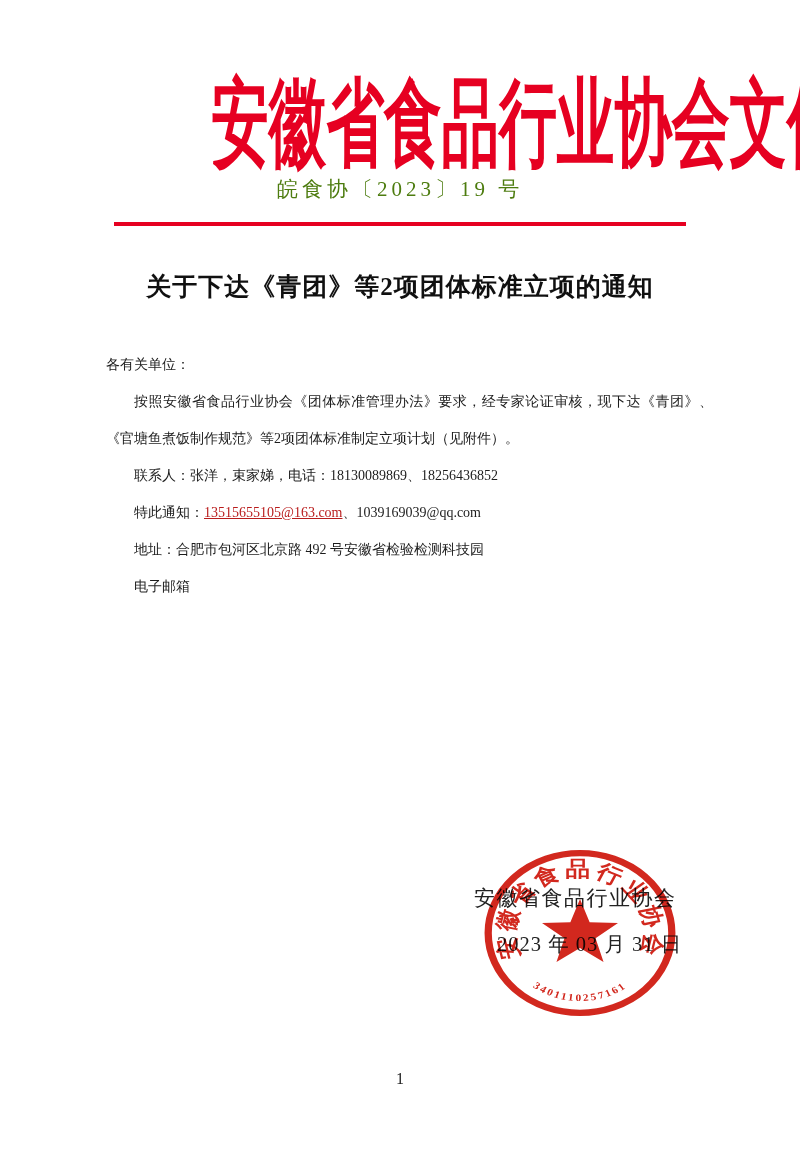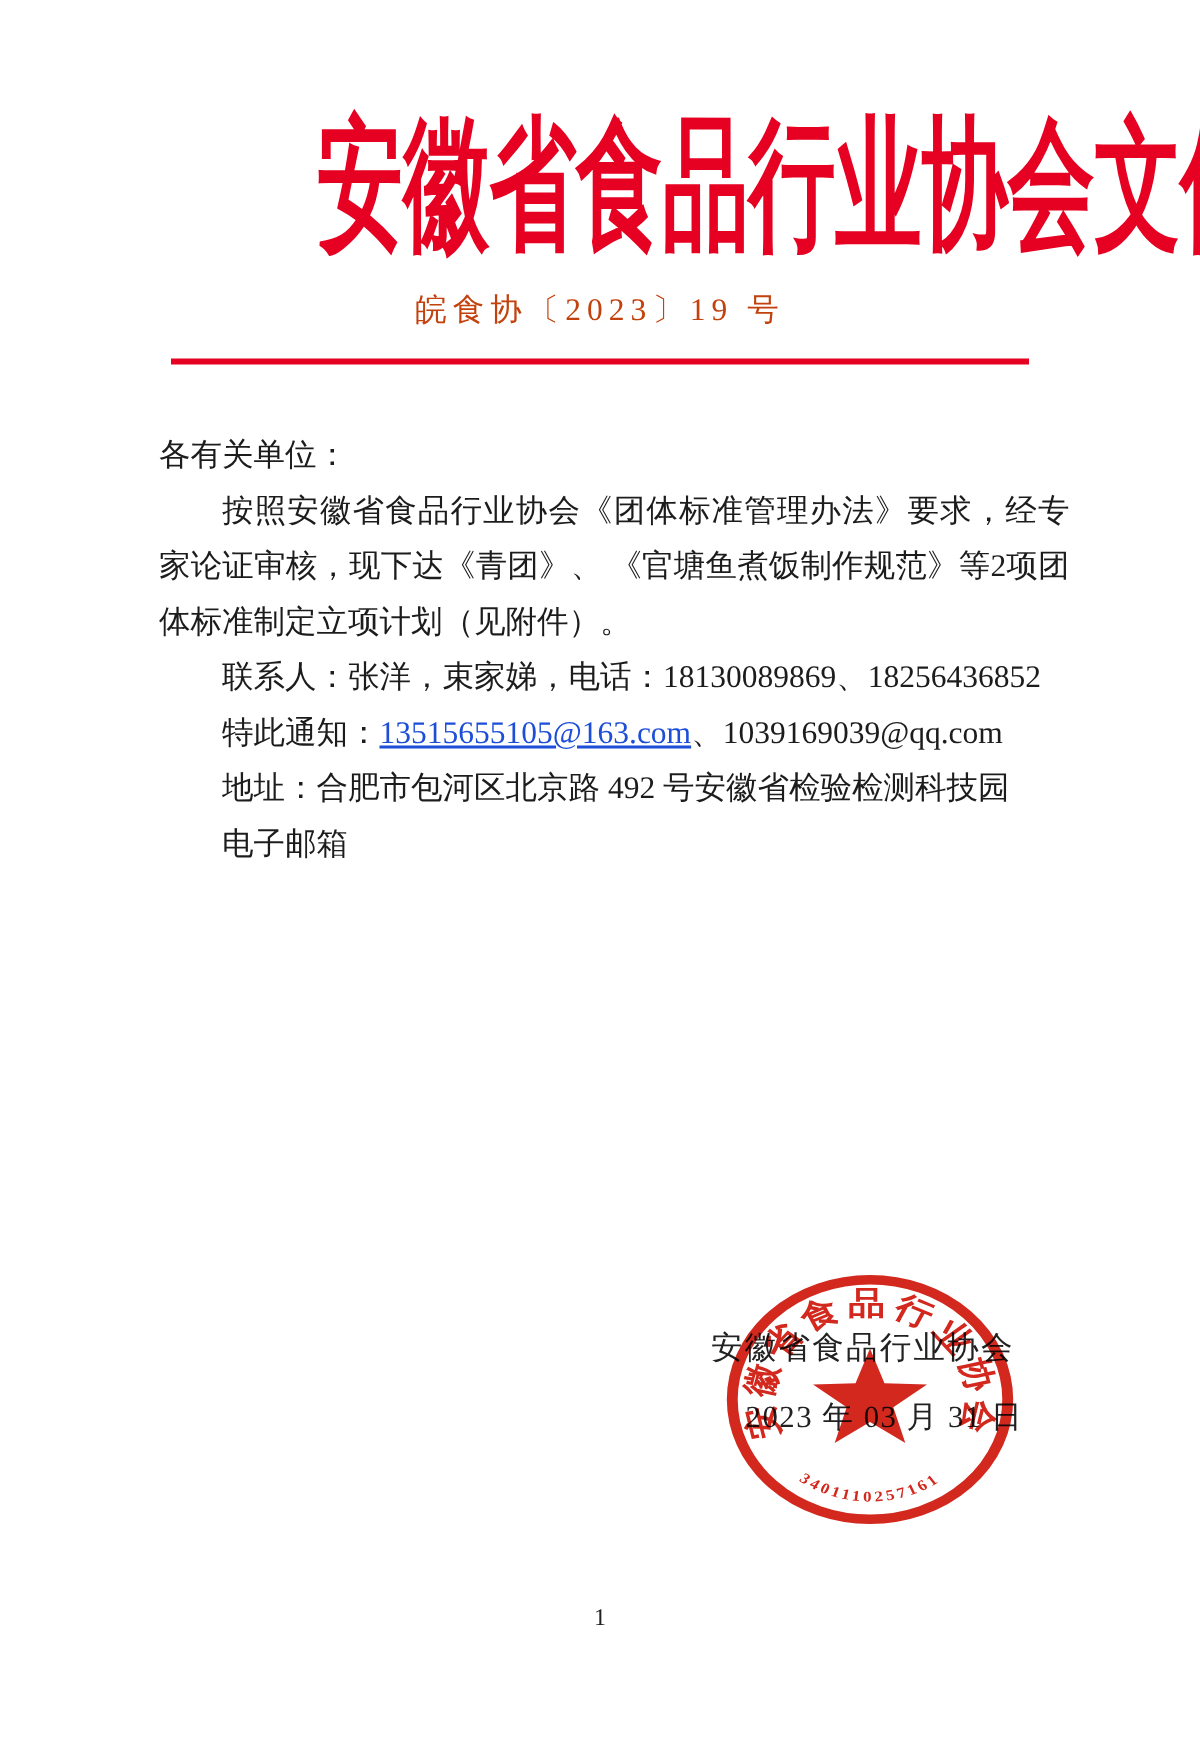--- a/index.html
+++ b/index.html
@@ -24,53 +24,53 @@
   .letterhead-inner {
     display:inline-block;
     transform:scale(0.60,1);
     transform-origin:center;
     white-space:nowrap;
   }
   .doc-number {
     text-align:center;
     font-size:21px;
     letter-spacing:4px;
-    margin-top:19px;
+    margin-top:2px;
     line-height:30px;
-    color:#c2410c;
+    color:#4d7c0f;
   }
   .red-rule {
     width:572px; height:4px;
     background:#e60021;
     margin:18px auto 0 auto;
   }
   .doc-title {
     text-align:center;
     font-size:25px;
     font-weight:bold;
     letter-spacing:1px;
     margin:44px 0 0 0;
     line-height:34px;
     color:#101010;
   }
   
   .body {
     margin:42px 87px 16px 106px;
-    font-size:21px;
+    font-size:14px;
     line-height:37px;
     text-align:justify;
   }
   .body p { margin:0; }
   .para { text-indent:2em; }
   .salutation { text-indent:0; }
   .addr { margin-top:7px; }
   .addr2 { text-indent:0; }
   .closing { margin-top:53px; text-indent:2em; }
   .email-link {
-    color:#1d4ed8;
+    color:#b91c1c;
     text-decoration:underline;
     cursor:pointer;
   }
   
   .sig-org {
     position:absolute; left:474px; top:884px;
     font-size:21px; letter-spacing:1.5px;
     color:#222; white-space:nowrap;
   }
   .sig-date {
@@ -101,20 +101,21 @@
 <div class="page">
 
   <div class="letterhead">
     <span class="letterhead-inner">安徽省食品行业协会文件</span>
   </div>
 
   <div class="doc-number">皖食协〔2023〕19 号</div>
 
   <div class="red-rule"></div>
 
+  <h1 class="doc-title">关于下达《青团》等2项团体标准立项的通知</h1>
 
   <div class="body">
     <p class="salutation">各有关单位：</p>
 
     <p class="para">按照安徽省食品行业协会《团体标准管理办法》要求，经专家论证审核，现下达《青团》、 《官塘鱼煮饭制作规范》等2项团体标准制定立项计划（见附件）。</p>
 
 
     <p class="para">联系人：张洋，束家娣，电话：18130089869、18256436852</p>
 
     <p class="para">

